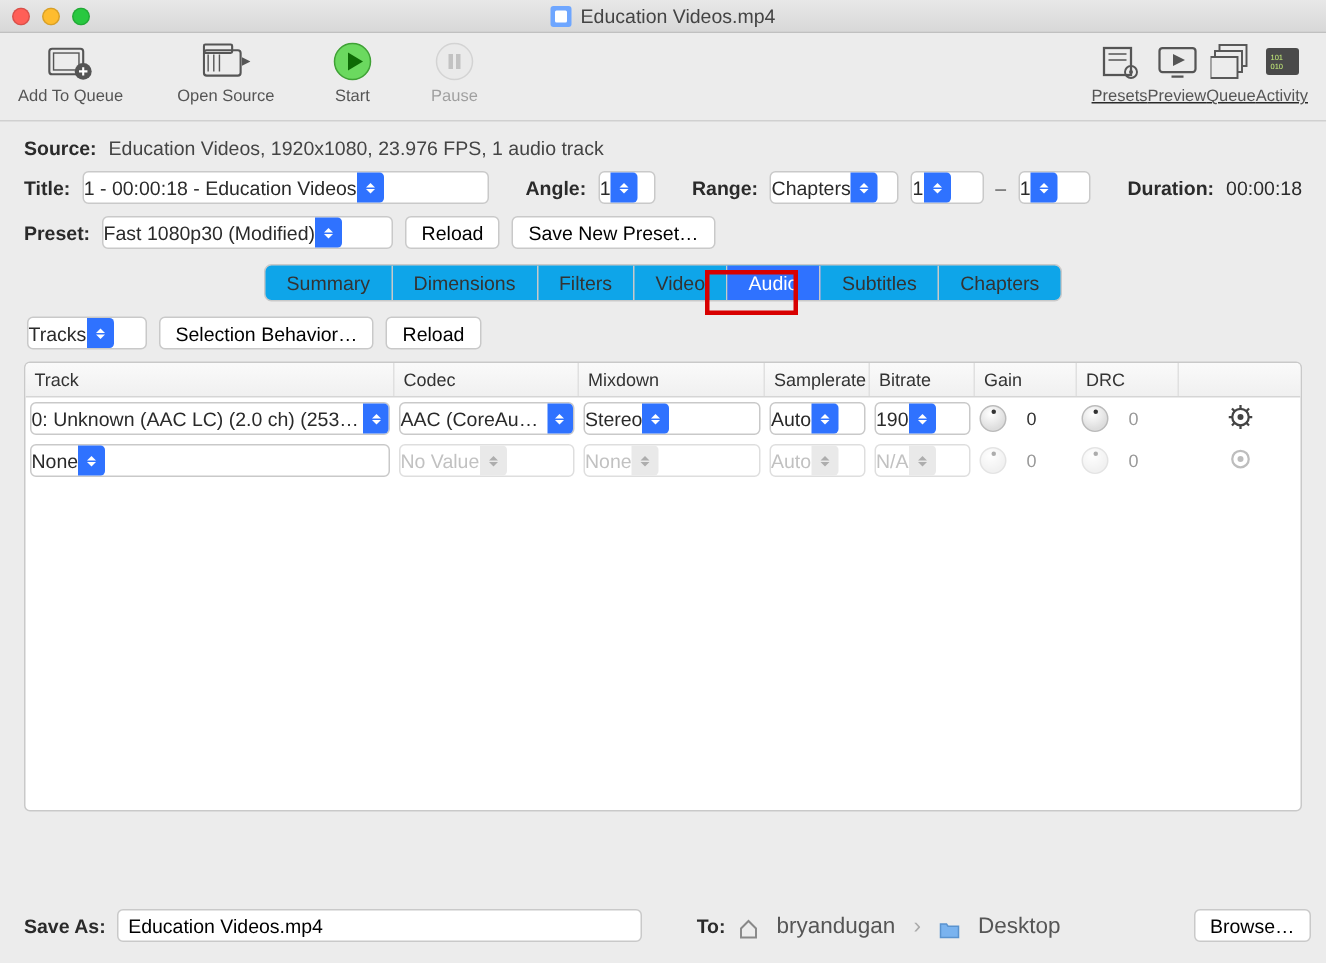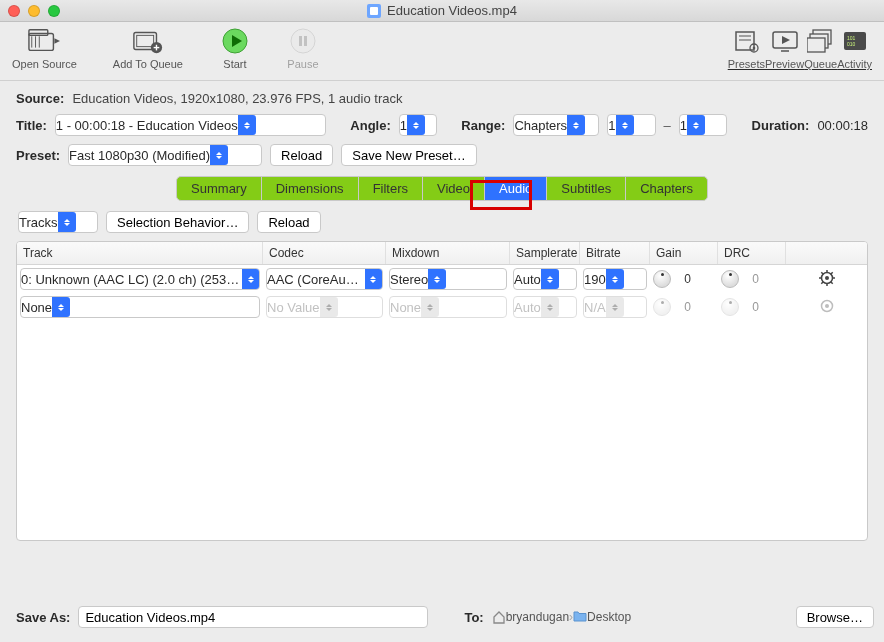--- a/index.html
+++ b/index.html
@@ -27,41 +27,41 @@
   .sel .txt { padding: 0 0; white-space:nowrap; overflow:hidden; text-overflow:ellipsis; }
   .sel .arrow { width:18px; height:100%; background:#2f72ff; border-top-right-radius:3px; border-bottom-right-radius:3px; display:flex; flex-direction:column; align-items:center; justify-content:center; gap:1px;}
   .sel .arrow::before, .sel .arrow::after { content:""; width:0; height:0; border-left:3px solid transparent; border-right:3px solid transparent; }
   .sel .arrow::before { border-bottom:3px solid #fff; }
   .sel .arrow::after { border-top:3px solid #fff; }
   .sel.gray .arrow { background:#dcdcdc; }
   .sel.gray .arrow::before { border-bottom-color:#777; }
   .sel.gray .arrow::after { border-top-color:#777; }
   .btn { background:#fff; border:1px solid #c9c9c9; border-radius:4px; height:22px; padding:0 10px; font-size:13px; cursor:pointer; display:inline-flex; align-items:center;}
   .tabs { display:flex; justify-content:center; margin-top:10px; margin-bottom:10px; }
-  .tabbar { display:flex; border:1px solid #c9c9c9; border-radius:5px; overflow:hidden; background:#84cc16;}
+  .tabbar { display:flex; border:1px solid #c9c9c9; border-radius:5px; overflow:hidden; background:#0ea5e9;}
   .tab { padding:4px 14px; border-right:1px solid #c9c9c9; cursor:pointer; font-size:13px; color:#333;}
   .tab:last-child{border-right:none;}
   .tab.active { background:#2f72ff; color:#fff; }
   .highlight-box { position:absolute; border:3px solid #d80000; pointer-events:none; }
   .table-wrap { border:1px solid #c9c9c9; background:#fff; border-radius:4px; height:300px; overflow:hidden; }
   .thead { display:flex; background:linear-gradient(#fafafa,#f0f0f0); border-bottom:1px solid #d5d5d5; font-size:12px; color:#333;}
   .thead > div { padding:4px 6px; border-right:1px solid #e0e0e0;}
   .thead > div:last-child{border-right:none;}
   .col-track{width:246px;} .col-codec{width:123px;} .col-mix{width:124px;} .col-sr{width:70px;} .col-br{width:70px;} .col-gain{width:68px;} .col-drc{width:68px;} .col-gear{flex:1;}
   .trow { display:flex; align-items:center; padding:3px 0; }
   .trow > div { padding:0 3px; }
   .knob { width:18px; height:18px; border-radius:50%; background:radial-gradient(circle at 40% 30%, #fff, #ddd 70%); border:1px solid #bbb; position:relative; display:inline-block;}
   .knob::after{content:""; position:absolute; width:3px; height:3px; background:#333; border-radius:50%; top:2px; left:7px;}
   .knob.disabled{opacity:0.4;}
   .valtxt{font-size:12px; min-width:14px; display:inline-block; text-align:right; color:#999;}
   .gear-ic{width:16px;height:16px;display:inline-block;color:#555;}
   .gear-ic.disabled{opacity:0.35;}
   .footer { position:absolute; bottom:0; left:0; right:0; padding:10px 10px 14px 16px; background:#ececec; display:flex; align-items:center; gap:8px;}
   .text-input { background:#fff; border:1px solid #c9c9c9; border-radius:4px; height:22px; padding:0 6px; font-size:13px; }
-  .crumbs { display:flex; align-items:flex-start; gap:0; color:#555; font-size:12px;}
+  .crumbs { display:flex; align-items:flex-end; gap:12px; color:#555; font-size:15px;}
   .crumb-icon{color:#888;}
   svg{display:block;}
   .toolbar-row2 { display:flex; align-items:center; gap:8px; margin-bottom:8px; padding:0 2px;}
   .range-dash{color:#555;}
 </style>
 </head>
 <body>
 
 <div class="window">
 
@@ -75,41 +75,41 @@
         <span class="mini-icon"></span>
         <span>Education Videos.mp4</span>
       </div>
   </div>
 
   <div class="toolbar">
     <div class="group-left">
       <div class="tbtn">
         <div class="ic">
             <svg width="34" height="26" viewBox="0 0 34 26">
+              <rect x="2" y="4" width="24" height="18" rx="2" fill="none" stroke="#555" stroke-width="1.5"></rect>
+              <rect x="5" y="7" width="18" height="12" fill="none" stroke="#555"></rect>
+              <circle cx="26" cy="20" r="6" fill="#555"></circle>
+              <line x1="26" y1="17" x2="26" y2="23" stroke="#fff" stroke-width="1.5"></line>
+              <line x1="23" y1="20" x2="29" y2="20" stroke="#fff" stroke-width="1.5"></line>
+            </svg>
+          </div>
+        <span>Add To Queue</span>
+      </div>
+      <div class="tbtn">
+        <div class="ic">
+            <svg width="34" height="26" viewBox="0 0 34 26">
               <rect x="1" y="5" width="26" height="18" rx="2" fill="none" stroke="#555" stroke-width="1.5"></rect>
               <rect x="1" y="1" width="20" height="6" rx="1" fill="none" stroke="#555" stroke-width="1.5"></rect>
               <line x1="4" y1="8" x2="4" y2="20" stroke="#555"></line>
               <line x1="8" y1="8" x2="8" y2="20" stroke="#555"></line>
               <line x1="12" y1="8" x2="12" y2="20" stroke="#555"></line>
               <polygon points="28,10 34,13 28,16" fill="#555"></polygon>
             </svg>
           </div>
         <span>Open Source</span>
-      </div>
-      <div class="tbtn">
-        <div class="ic">
-            <svg width="34" height="26" viewBox="0 0 34 26">
-              <rect x="2" y="4" width="24" height="18" rx="2" fill="none" stroke="#555" stroke-width="1.5"></rect>
-              <rect x="5" y="7" width="18" height="12" fill="none" stroke="#555"></rect>
-              <circle cx="26" cy="20" r="6" fill="#555"></circle>
-              <line x1="26" y1="17" x2="26" y2="23" stroke="#fff" stroke-width="1.5"></line>
-              <line x1="23" y1="20" x2="29" y2="20" stroke="#fff" stroke-width="1.5"></line>
-            </svg>
-          </div>
-        <span>Add To Queue</span>
       </div>
       <div class="tbtn">
         <div class="ic">
             <svg width="26" height="26">
               <circle cx="13" cy="13" r="12" fill="#6bd95f" stroke="#3fa135"></circle>
               <polygon points="10,7 20,13 10,19" fill="#0e6b05"></polygon>
             </svg>
           </div>
         <span>Start</span>
       </div>

